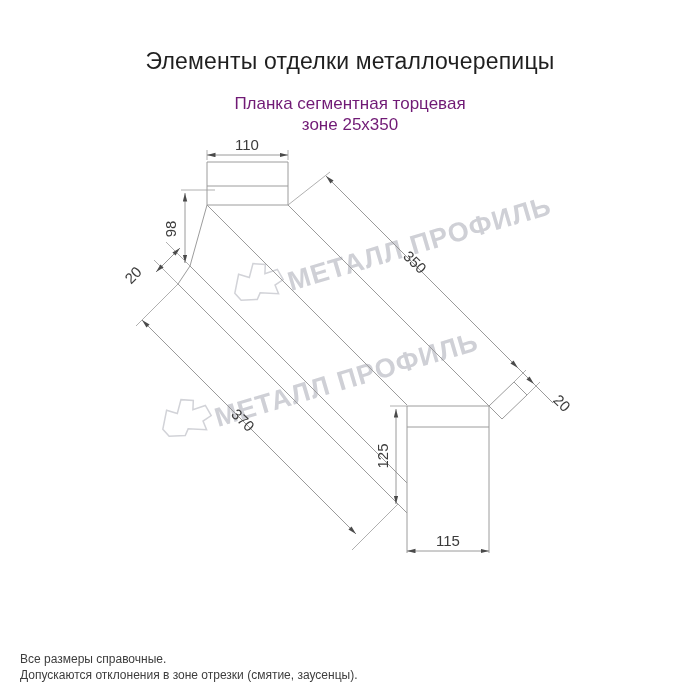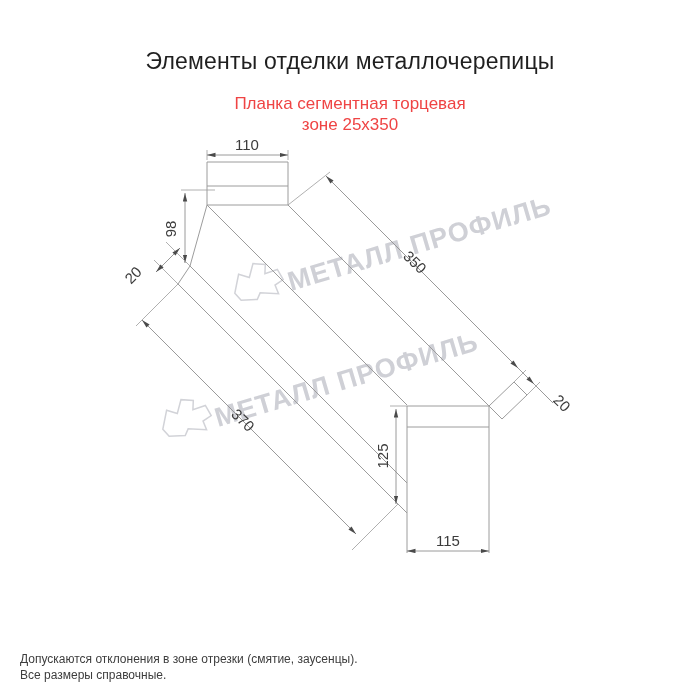--- a/index.html
+++ b/index.html
@@ -6,21 +6,21 @@
   .page{
     position:relative;width:700px;height:700px;background:#ffffff;overflow:hidden;
     font-family:"Liberation Sans","DejaVu Sans",sans-serif;
   }
   .title{
     position:absolute;left:0;top:25px;width:700px;text-align:center;
     font-size:23px;font-weight:400;color:#1f1f1f;letter-spacing:0.2px;margin-top:23px;
   }
   .subtitle{
     position:absolute;left:0;top:93px;width:700px;text-align:center;
-    font-size:17px;line-height:21px;font-weight:400;color:#ef4444;
+    font-size:17px;line-height:21px;font-weight:400;color:#701a75;
   }
   .notes{
     position:absolute;left:20px;top:651px;
     font-size:12px;line-height:16px;color:#3d3d3d;
   }
   svg.drawing{position:absolute;left:0;top:0;}
   .obj{stroke:#9c9c9c;stroke-width:1;fill:none;}
   .dim{stroke:#8f8f8f;stroke-width:0.9;fill:none;}
   .ext{stroke:#9c9c9c;stroke-width:0.8;fill:none;}
   .dimtxt{font-family:"Liberation Sans","DejaVu Sans",sans-serif;font-size:15px;fill:#3c3c3c;}
@@ -103,17 +103,17 @@
       <path class="ext" d="M407,406 H390"></path>
       <line class="dim" x1="396" y1="409" x2="396" y2="504" marker-start="url(#arr)" marker-end="url(#arr)"></line>
       <text class="dimtxt" x="383" y="461" text-anchor="middle" transform="rotate(-90 383 456)">125</text>
 
       <line class="dim" x1="407" y1="551" x2="489" y2="551" marker-start="url(#arr)" marker-end="url(#arr)"></line>
       <text class="dimtxt" x="448" y="546" text-anchor="middle">115</text>
     </g>
   </svg>
 
   <div class="notes">
+    <div>Все размеры справочные.</div>
     <div>Допускаются отклонения в зоне отрезки (смятие, заусенцы).</div>
-    <div>Все размеры справочные.</div>
   </div>
 
 </div>
 
 </body></html>

